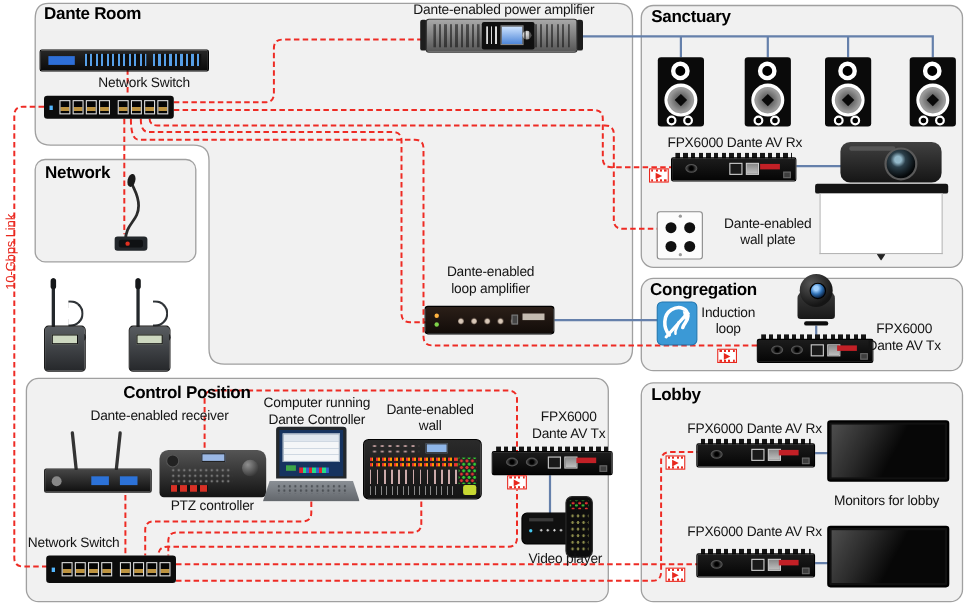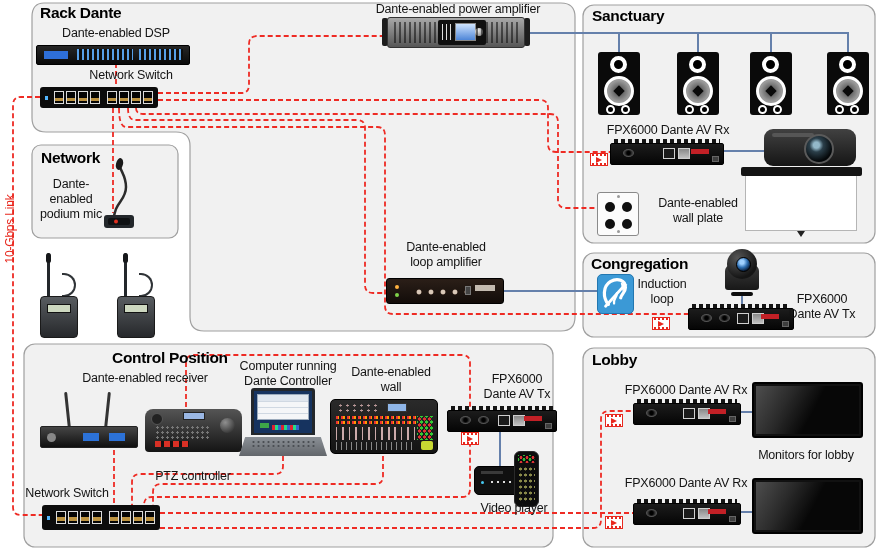--- a/index.html
+++ b/index.html
@@ -178,22 +178,21 @@
 
     <path class="av" d="M528,33 H848 V52 M619,33 V52 M698,33 V52 M771,33 V52"></path>
     <path class="av" d="M724,151 H765"></path>
     <path class="av" d="M504,291 H598"></path>
     <path class="av" d="M742,296 V306"></path>
     <path class="av" d="M500,432 V467"></path>
     <path class="av" d="M741,412 H753"></path>
     <path class="av" d="M741,512 H753"></path>
   </svg>
 
-  <div class="title" style="left:40px;top:4px;">Rack Dante</div>
-  <div class="lbl" style="left:46px;top:26px;width:140px;">Dante-enabled DSP</div>
+  <div class="title" style="left:40px;top:4px;">Dante Room</div>
   <div class="dev dsp" style="left:36px;top:45px;">
     <span class="disp"></span>
     <span class="eq1"></span>
     <span class="eq2"></span>
   </div>
   <div class="lbl" style="left:78px;top:68px;width:106px;">Network Switch</div>
   <div class="dev nsw" style="left:40px;top:87px;width:118px;height:21px;">
     <span class="led"></span>
     <span class="port"></span>
       <span class="port"></span>
@@ -225,25 +224,20 @@
   </div>
   <div class="dev loopamp" style="left:386px;top:278px;">
     <span class="lled"></span>
     <span class="lled2"></span>
     <span class="lknobs"></span>
     <span class="lsw"></span>
     <span class="llabel"></span>
   </div>
 
   <div class="title" style="left:41px;top:149px;">Network</div>
-  <div class="lbl" style="left:33px;top:177px;width:76px;">
-    <div>Dante-</div>
-    <div>enabled</div>
-    <div>podium mic</div>
-  </div>
   <div class="dev" style="left:104px;top:157px;width:32px;height:72px;">
     <svg width="32" height="72" viewBox="0 0 32 72">
       <path d="M10,62 C10,46 22,44 22,30 C22,20 18,16 16,10" stroke="#2b2b2b" stroke-width="2.5" fill="none"></path>
       <ellipse cx="15.5" cy="7" rx="3.5" ry="6" fill="#1a1a1a" transform="rotate(14 15.5 7)"></ellipse>
       <rect x="0" y="58" width="30" height="13" rx="3" fill="#23272b"></rect>
       <rect x="4" y="61" width="22" height="7" rx="2" fill="#0f1113"></rect>
       <circle cx="12" cy="64.5" r="2" fill="#e03020"></circle>
     </svg>
   </div>
 
@@ -396,21 +390,21 @@
       <span class="d2"></span>
     </span>
   </div>
   <div class="dev ptzc" style="left:145px;top:409px;">
     <span class="dial"></span>
     <span class="scr"></span>
     <span class="keys"></span>
     <span class="reds"></span>
     <span class="joy"></span>
   </div>
-  <div class="lbl" style="left:141px;top:453px;width:104px;margin-top:16px;">PTZ controller</div>
+  <div class="lbl" style="left:141px;top:453px;width:104px;">PTZ controller</div>
   <div class="dev laptop" style="left:239px;top:388px;">
     <span class="lscr">
       <span class="win"></span>
       <span class="gcell"></span>
       <span class="px"></span>
     </span>
     <span class="ldeck"></span>
   </div>
   <div class="dev mixer" style="left:330px;top:399px;">
     <span class="mkn"></span>

